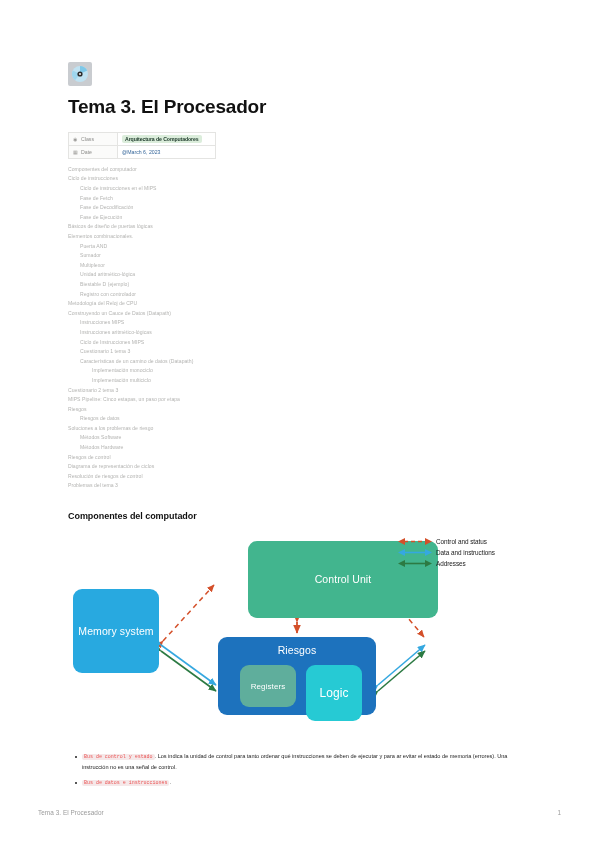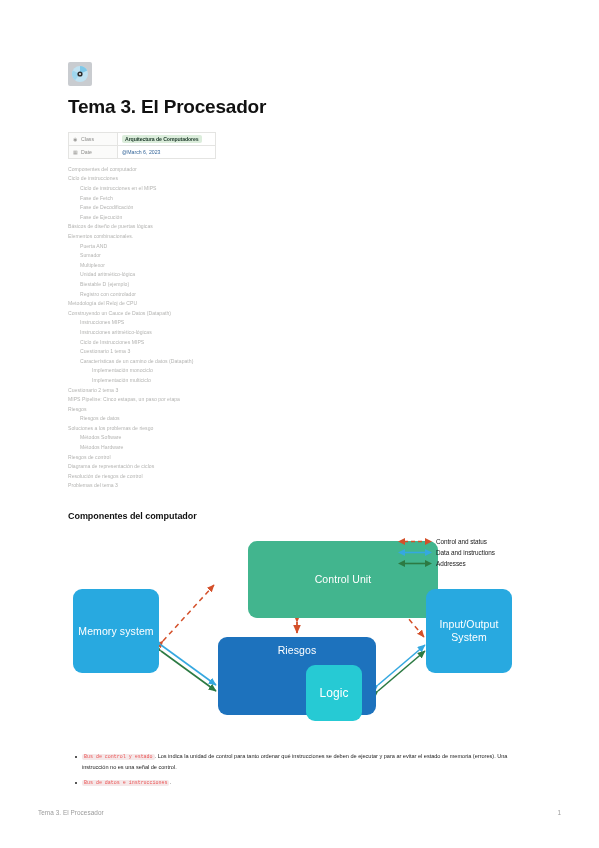--- a/index.html
+++ b/index.html
@@ -357,21 +357,21 @@
         <line x1="93" y1="118" x2="148" y2="158" stroke="#2c7a43" stroke-width="1.6" marker-end="url(#ar-gr)" marker-start="url(#ar-gr)"></line>
 
         <line x1="310" y1="152" x2="357" y2="112" stroke="#35a8e0" stroke-width="1.6" marker-end="url(#ar-bl)" marker-start="url(#ar-bl)"></line>
 
         <line x1="310" y1="158" x2="357" y2="118" stroke="#2c7a43" stroke-width="1.6" marker-end="url(#ar-gr)" marker-start="url(#ar-gr)"></line>
       </svg>
 
       <div class="node node-memory">Memory system</div>
       <div class="node node-control">Control Unit</div>
       <div class="node node-datapath">Riesgos</div>
-      <div class="node node-io">Input/Output System</div>
+      <div class="node node-registers">Registers</div>
       <div class="node node-logic">Logic</div>
 
       <div class="legend" id="legend-box">
           <div class="legend-row">
             <svg width="34" height="9">
               <line x1="6" y1="4.5" x2="28" y2="4.5" stroke="#d4502a" stroke-width="1.6" stroke-dasharray="4,3"></line>
               <polygon points="0,4.5 7,1 7,8" fill="#d4502a"></polygon>
               <polygon points="34,4.5 27,1 27,8" fill="#d4502a"></polygon>
             </svg>
             <span class="lg-label">Control and status</span>

